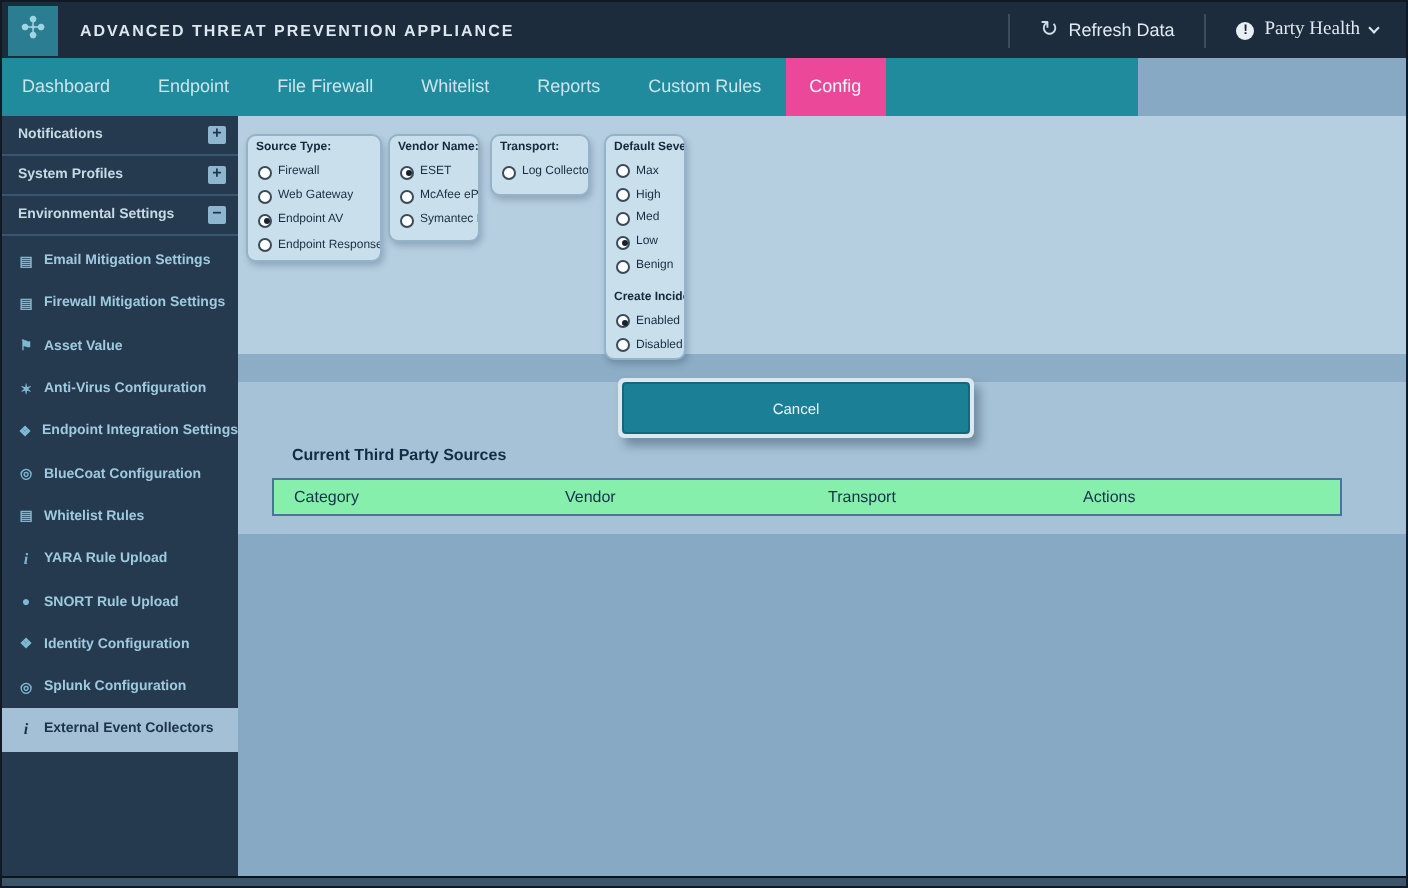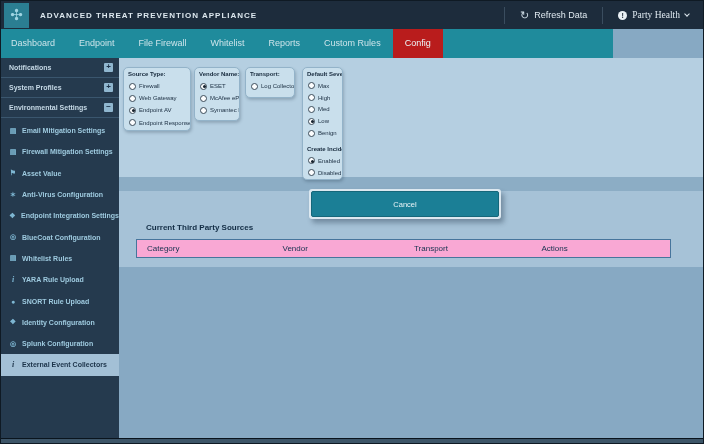--- a/index.html
+++ b/index.html
@@ -23,25 +23,25 @@
                   font-size:7px; font-weight:bold; line-height:9px; text-align:center; }
   .person-glyph { position:relative; width:10px; height:10px; }
   .person-glyph::before { content:""; position:absolute; left:3px; top:0; width:4px; height:4px;
                           border:1px solid #dfe9f0; border-radius:50%; }
   .person-glyph::after { content:""; position:absolute; left:1px; top:5px; width:8px; height:5px;
                          border:1px solid #dfe9f0; border-bottom:none; border-radius:4px 4px 0 0; }
   .chev { width:4px; height:4px; border-right:1px solid #dfe9f0; border-bottom:1px solid #dfe9f0;
           transform:rotate(45deg); margin-top:-2px; }
 
   
-  .navbar { position:absolute; left:0; top:28px; width:612px; height:29px; background:#1f8b9c;
+  .navbar { position:absolute; left:0; top:28px; width:568px; height:29px; background:#1f8b9c;
             display:flex; align-items:stretch; }
   .tab { padding:0 12px; line-height:29px; font-size:9px; color:#cde4ea; cursor:default; white-space:nowrap; }
   .tab:first-child { padding-left:10px; }
-  .tab.active { background:#b91c1c; color:#ecf6f8; }
+  .tab.active { background:#ec4899; color:#ecf6f8; }
 
   
   .sidebar { position:absolute; left:0; top:57px; width:118px; height:380px; background:#253a4e; }
   .side-group { height:20px; display:flex; align-items:center; padding:0 6px 0 8px;
                 border-bottom:1px solid #3a566e; color:#c6d9e6; font-size:7px; font-weight:bold; }
   .side-group .g-label { flex:1; }
   .expander { width:9px; height:9px; background:#8fb6cf; color:#1d3349; font-size:8px;
               line-height:8px; text-align:center; border-radius:1px; font-weight:bold; }
   .side-items { padding-top:2px; }
   .side-item { height:21.3px; display:flex; align-items:center; gap:5px; padding-left:8px;
@@ -66,29 +66,29 @@
   .sec-title { font-size:6px; font-weight:bold; color:#16293c; height:9px; white-space:nowrap; }
   .sec-title.second { margin-top:7px; }
   .opt { height:12.2px; display:flex; align-items:center; gap:3px; padding-left:1px; }
   .p4 .opt { height:11.8px; }
   .radio { width:7px; height:7px; min-width:7px; border:1px solid #3a4a58; border-radius:50%;
            background:#fdfeff; position:relative; }
   .radio.selected::after { content:""; position:absolute; left:1.5px; top:1.5px; width:3px; height:3px;
                            border-radius:50%; background:#16222e; }
   .opt-label { font-size:6px; color:#1a2d40; white-space:nowrap; }
 
-  .cancel-wrap { position:absolute; left:190px; top:131px; width:192px; height:30px;
+  .cancel-wrap { position:absolute; left:190px; top:131px; width:178px; height:30px;
                  background:#dce8f0; border-radius:3px; padding:2px; z-index:5;
                  box-shadow:3px 4px 5px rgba(20,40,60,.35); }
   .cancel-btn { width:100%; height:100%; background:#1b7f96; border:1px solid #15677a; border-radius:2px;
                 color:#eaf4f7; font-size:7.5px; font-family:"Liberation Sans", sans-serif; cursor:pointer; }
 
   .tps-heading { position:absolute; left:27px; top:165px; font-size:8px; font-weight:bold; color:#122c44; }
   .tps-table { position:absolute; left:17px; top:181px; width:535px; height:19px; display:flex;
-               background:#f9a8d4; border:1px solid #47759c; }
+               background:#86efac; border:1px solid #47759c; }
   .th { font-size:8px; color:#15314e; line-height:17px; padding-left:10px; white-space:nowrap; }
   .th:nth-child(1){ width:136px; } .th:nth-child(2){ width:132px; }
   .th:nth-child(3){ width:128px; } .th:nth-child(4){ width:139px; }
 
   .bottom-strip { position:absolute; left:0; top:437px; width:704px; height:7px; background:#3d5568;
                   border-top:1px solid #0a141d; }
 </style>
 </head>
 <body>
 

